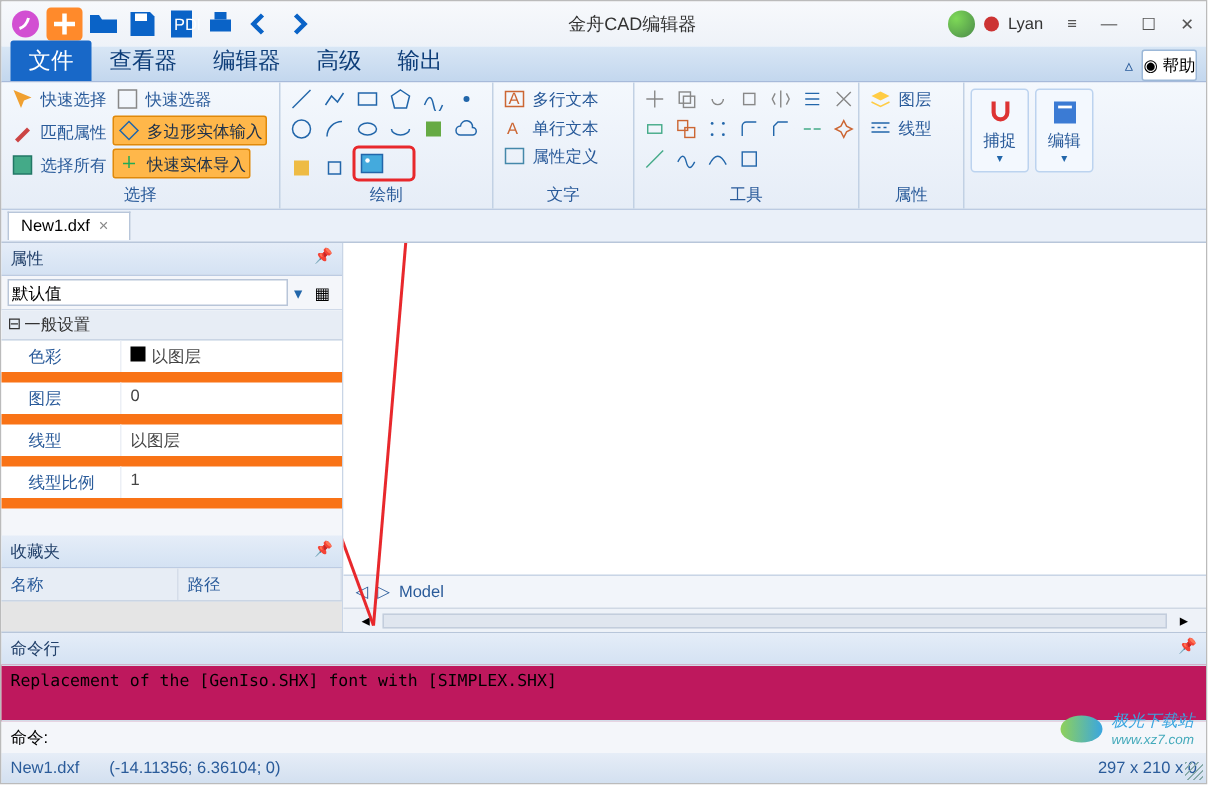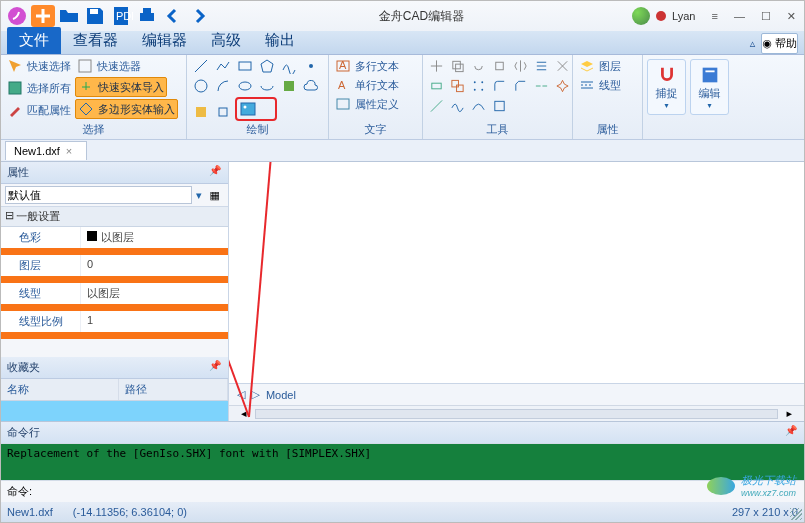--- a/index.html
+++ b/index.html
@@ -44,32 +44,32 @@
   .panel-title{background:linear-gradient(#e5edf8,#d4e2f3);padding:3px 6px;color:#22406a;font-size:11px;display:flex;justify-content:space-between;border-bottom:1px solid #bccbe2}
   .pin{color:#557;font-size:10px}
   .select-row{display:flex;align-items:center;padding:2px 4px;border-bottom:1px solid #cfd9e8}
   .select-row input{flex:1;background:#fff;border:1px solid #b8c5d8;padding:2px;font-size:11px}
   .prop-grid{background:#fff}
   .prop-head{background:#e7edf5;color:#333;padding:2px 4px;border-bottom:1px solid #cad5e4;display:flex;gap:2px}
   .prop-row{display:flex;border-bottom:7px solid #f97316;font-size:11px}
   .prop-row .k{width:80px;padding:3px 6px 3px 18px;color:#2a5b9a;border-right:1px solid #eceff5}
   .prop-row .v{flex:1;padding:3px 6px;color:#444}
   .sw{display:inline-block;width:10px;height:10px;background:#000;margin-right:4px}
-  .fav-table{background:#7dd3fc;flex:1}
+  .fav-table{background:#e5e5e5;flex:1}
   .fav-head{display:flex;background:#e7edf5;border-bottom:1px solid #cad5e4}
   .fav-head div{padding:3px 6px;color:#2a5b9a;border-right:1px solid #d5dde9}
   .canvas{flex:1;background:#fff;position:relative;display:flex;flex-direction:column}
   .canvas-body{flex:1;position:relative}
   .model-tab{height:22px;display:flex;align-items:center;padding:0 8px;border-top:1px solid #c9d5e6;background:#f2f5fa;color:#2a5b9a;font-size:11px;gap:6px}
   .scrollbar-h{height:16px;background:#eef2f8;border-top:1px solid #d0d8e4;display:flex;align-items:center;padding:0 12px}
   .sb-track{flex:1;height:10px;background:#e0e6ef;border:1px solid #c3cddc;margin:0 8px}
   
   .cmd{border-top:1px solid #b8c6da}
   .cmd-title{background:linear-gradient(#e5edf8,#d4e2f3);padding:3px 6px;color:#22406a;display:flex;justify-content:space-between}
-  .cmd-body{height:38px;background:#15803d;padding:3px 6px;font-family:Consolas,monospace;font-size:11px;color:#000;border:1px solid #d3dce8;border-left:none;border-right:none}
+  .cmd-body{height:38px;background:#be185d;padding:3px 6px;font-family:Consolas,monospace;font-size:11px;color:#000;border:1px solid #d3dce8;border-left:none;border-right:none}
   .cmd-input{display:flex;align-items:center;padding:3px 6px;gap:6px;background:#f4f6fa}
   
   .status{height:20px;display:flex;align-items:center;background:linear-gradient(#e6edf7,#d3e0f0);font-size:11px;color:#2a5b9a;padding:0 6px;justify-content:space-between}
   .status .left-s{display:flex;gap:20px}
   .handle{position:absolute;bottom:2px;right:2px;width:12px;height:12px;background:repeating-linear-gradient(135deg,#8aa 0 1px,transparent 1px 3px)}
   .watermark{position:absolute;right:8px;bottom:24px;display:flex;align-items:center;gap:6px;color:#3aa6e0;font-size:12px;font-style:italic}
   .watermark .g{width:28px;height:18px;border-radius:50%;background:linear-gradient(90deg,#8fd15a,#3aa6e0)}
   
   .arrow{position:absolute;top:0;left:0;pointer-events:none}
 </style>
@@ -164,43 +164,43 @@
           <span class="rbtn">
               <svg viewBox="0 0 16 16">
                 <rect x="2" y="2" width="12" height="12" fill="none" stroke="#888"></rect>
               </svg>
               <span>快速选器</span>
             </span>
         </div>
         <div style="display:flex;gap:2px">
           <span class="rbtn">
               <svg viewBox="0 0 16 16">
+                <path d="M3 13l8-8 2 2-8 8z" fill="#c44"></path>
+              </svg>
+              <span>匹配属性</span>
+            </span>
+          <span class="rbtn rbtn-orange">
+              <svg viewBox="0 0 16 16">
+                <polygon points="8,2 14,8 8,14 2,8" fill="none" stroke="#26a"></polygon>
+              </svg>
+              <span>多边形实体输入</span>
+            </span>
+        </div>
+        <div style="display:flex;gap:2px">
+          <span class="rbtn">
+              <svg viewBox="0 0 16 16">
                 <rect x="2" y="2" width="12" height="12" fill="#4a8" stroke="#276"></rect>
               </svg>
               <span>选择所有</span>
             </span>
           <span class="rbtn rbtn-orange">
               <svg viewBox="0 0 16 16">
                 <path d="M8 3v8M4 8h8" stroke="#2a5"></path>
               </svg>
               <span>快速实体导入</span>
-            </span>
-        </div>
-        <div style="display:flex;gap:2px">
-          <span class="rbtn">
-              <svg viewBox="0 0 16 16">
-                <path d="M3 13l8-8 2 2-8 8z" fill="#c44"></path>
-              </svg>
-              <span>匹配属性</span>
-            </span>
-          <span class="rbtn rbtn-orange">
-              <svg viewBox="0 0 16 16">
-                <polygon points="8,2 14,8 8,14 2,8" fill="none" stroke="#26a"></polygon>
-              </svg>
-              <span>多边形实体输入</span>
             </span>
         </div>
       </div>
       <div class="rgroup-label">选择</div>
     </div>
 
     <div class="rgroup" style="width:142px">
       <div class="rgroup-body" style="display:grid;grid-template-columns:repeat(6,20px);gap:2px">
         <span class="rbtn">
             <svg viewBox="0 0 16 16">

